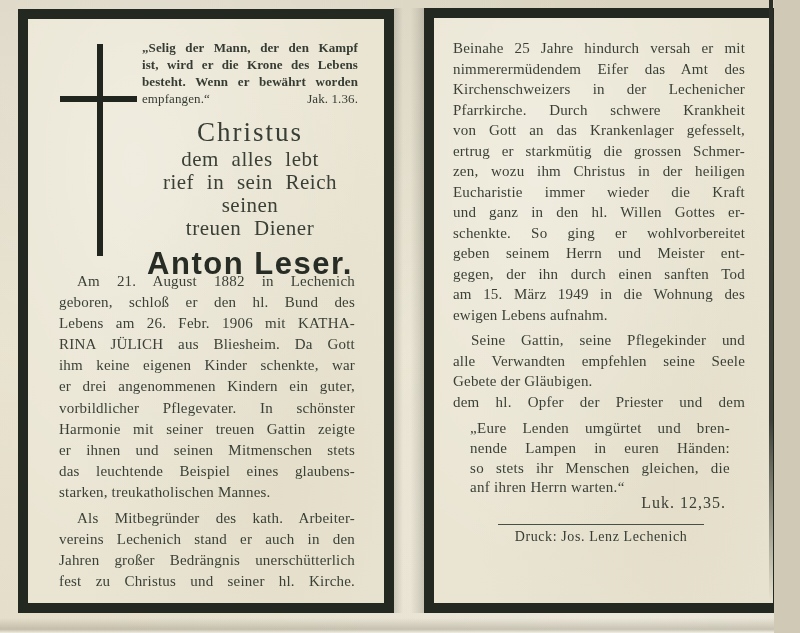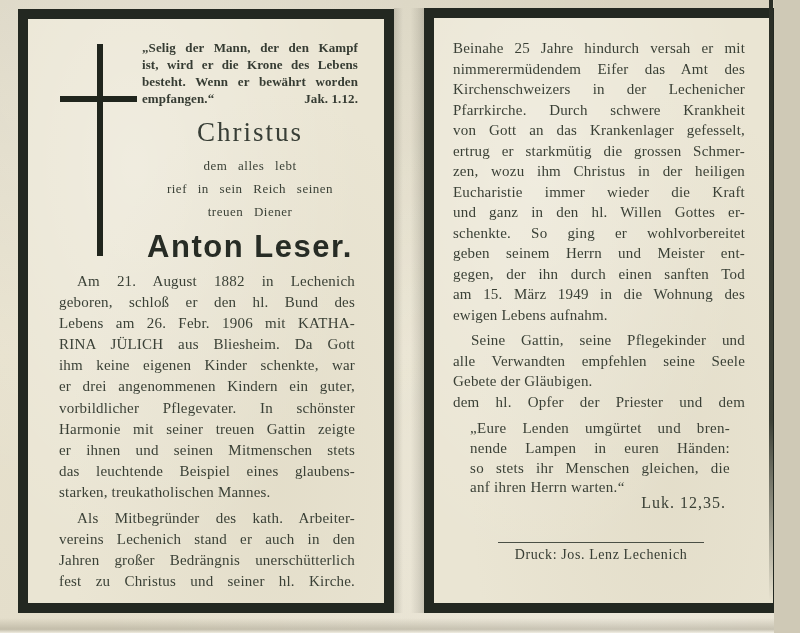--- a/index.html
+++ b/index.html
@@ -34,39 +34,39 @@
     background:linear-gradient(rgba(0,0,0,0), rgba(110,104,84,.28) 75%, rgba(245,243,234,.65));}
 
   
   .cross-v{position:absolute;left:69px;top:25px;width:6px;height:212px;background:#20251d;}
   .cross-h{position:absolute;left:32px;top:77px;width:77px;height:6px;background:#20251d;}
 
   
   .top-section{position:absolute;left:114px;top:20px;width:216px;}
   .epigraph{font-weight:bold;font-size:13px;line-height:17px;letter-spacing:.1px;color:#363c33;}
   .epigraph .line.j{text-align:justify;text-align-last:justify;}
-  .epi-last{display:flex;justify-content:space-between;font-weight:bold;}
+  .epi-last{display:flex;justify-content:space-between;font-weight:normal;}
   .heading{margin-top:10px;font-size:27px;letter-spacing:2px;text-align:center;color:#383e36;}
-  .dedication{margin-top:6px;font-size:13px;line-height:23px;word-spacing:7px;letter-spacing:.5px;}
+  .dedication{font-size:21px;line-height:23px;word-spacing:7px;letter-spacing:.5px;}
   .dedication .line{text-align:center;}
   .name{margin-top:6px;font-family:"Liberation Sans", sans-serif;font-weight:bold;
     font-size:31px;letter-spacing:1.5px;text-align:center;color:#272c25;}
 
   
   .body-text{font-size:15px;letter-spacing:.2px;}
   .lp-body{position:absolute;left:31px;top:252px;width:296px;line-height:21.1px;}
   .rp-body{position:absolute;left:19px;top:20px;width:292px;line-height:20.5px;}
   .para + .para{margin-top:5px;}
   .line{text-align:left;}
   .line.j{text-align:justify;text-align-last:justify;}
   .line.i{text-indent:18px;}
 
   .rp-quote{position:absolute;left:36px;top:401px;width:260px;font-size:15px;line-height:19.8px;letter-spacing:.3px;}
   .rp-cit{position:absolute;left:36px;top:476px;width:256px;text-align:right;font-size:16px;letter-spacing:1px;}
-  .imprint{position:absolute;left:64px;top:524px;width:206px;text-align:center;
+  .imprint{position:absolute;left:64px;top:506px;width:206px;text-align:center;
     border-top:1px solid #4a4f45;padding-top:4px;font-size:14px;letter-spacing:.6px;color:#363c33;}
 </style>
 </head>
 <body>
 
 <div class="scan">
 
   <div class="panel panel-left">
     <div class="inner">
       <div>
@@ -76,21 +76,21 @@
 
       <div class="top-section">
         <div class="epigraph">
           <div>
               <div class="line j">„Selig der Mann, der den Kampf</div>
               <div class="line j">ist, wird er die Krone des Lebens</div>
               <div class="line j">besteht. Wenn er bewährt worden</div>
             </div>
           <div class="epi-last">
             <span>empfangen.“</span>
-            <span>Jak. 1.12.</span>
+            <span>Jak. 1.36.</span>
           </div>
         </div>
         <div class="heading">Christus</div>
         <div class="dedication">
             <div class="line">dem alles lebt</div>
             <div class="line">rief in sein Reich seinen</div>
             <div class="line">treuen Diener</div>
           </div>
         <div class="name">Anton Leser.</div>
       </div>

